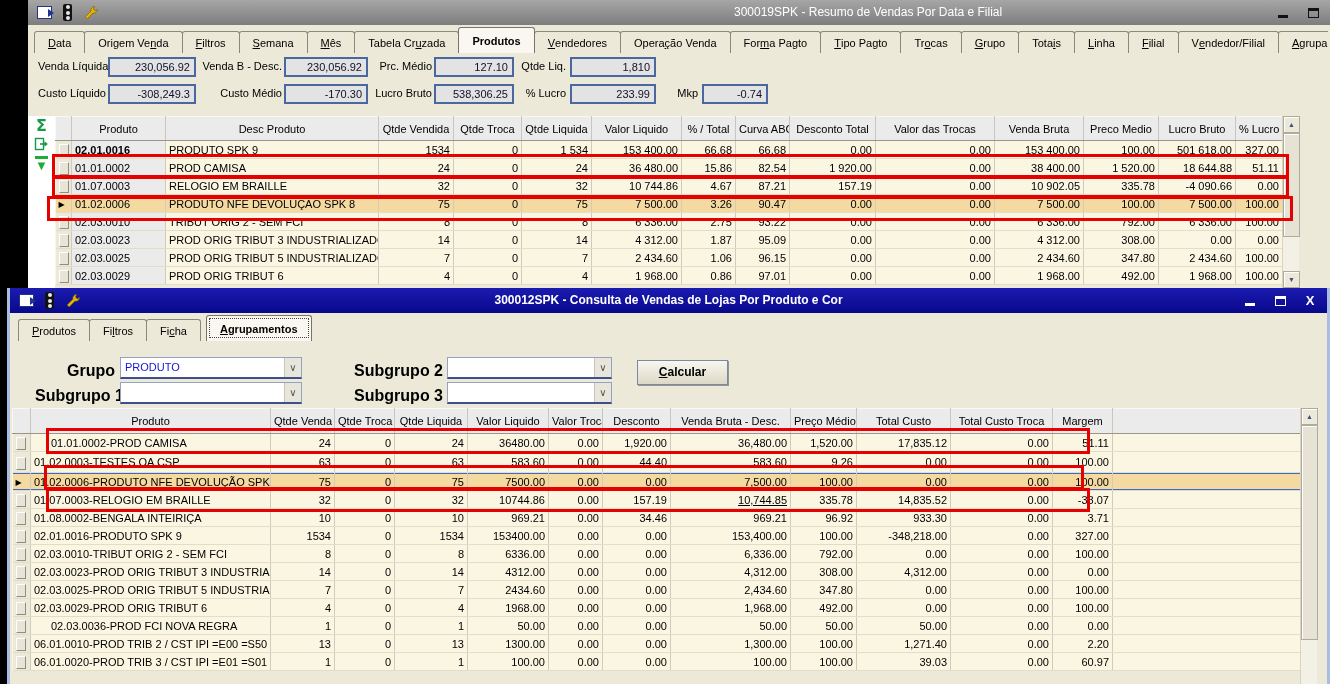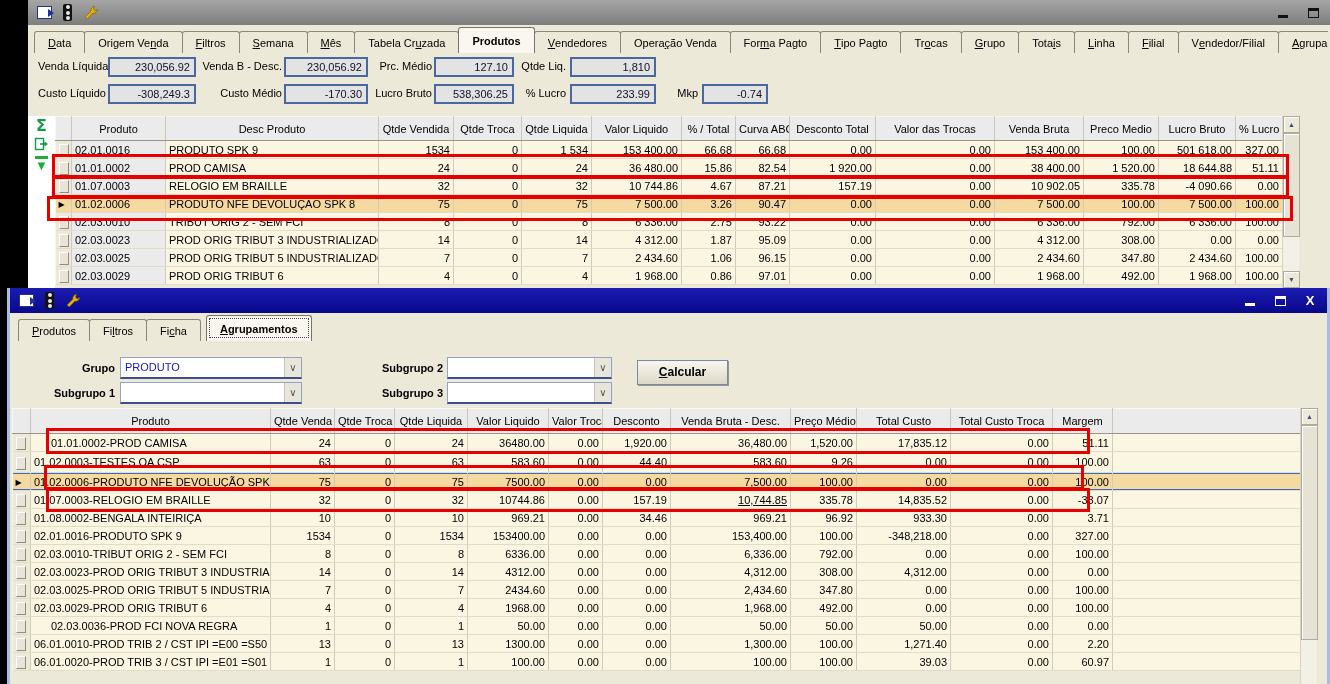--- a/index.html
+++ b/index.html
@@ -76,21 +76,21 @@
 
   
   .vscroll { position:absolute; width:17px; background:#f3f1e6; border-left:1px solid #d8d4c4; }
   .sbtn { width:17px; height:17px; background:#ece9d8; border:1px solid #aeab9e;
     box-shadow:inset 1px 1px 0 #fff; display:flex; align-items:center; justify-content:center;
     font-size:7px; color:#41507a; }
   .sbtn.bottom { position:absolute; bottom:0; left:0; }
   .sthumb { position:absolute; left:0; width:17px; background:#e6e3d4; border:1px solid #aeab9e; box-shadow:inset 1px 1px 0 #fff; }
 
   
-  .form-label { position:absolute; font-weight:bold; font-size:11px; text-align:right; white-space:nowrap; }
+  .form-label { position:absolute; font-weight:bold; font-size:16px; text-align:right; white-space:nowrap; }
   .combo { position:absolute; height:22px; background:#fff; border:1px solid #92a3c4; border-bottom:2px solid #3d4f8e; display:flex; }
   .combo .val { flex:1; font-size:11px; color:#1616cf; padding:3px 0 0 4px; overflow:hidden; white-space:nowrap; }
   .combo .cbtn { width:17px; background:#e8e5da; border-left:1px solid #c8c5b8; display:flex; align-items:center; justify-content:center;
     color:#555; font-size:10px; }
   .btn-calc { position:absolute; background:linear-gradient(#f8f6ee,#ddd9c8); border:1px solid #7b88a6;
     box-shadow:1px 1px 0 #979588; font-size:12px; font-weight:bold; text-align:center; padding-top:4px; }
 
   
   .anno { position:absolute; border:3px solid #e60000; pointer-events:none; z-index:50; }
 </style>
@@ -105,20 +105,21 @@
           <i></i>
           <i></i>
           <i></i>
         </span>
       <span style="display:flex;">
         <svg width="16" height="16" viewBox="0 0 16 16">
             <path d="M11.5 1.5a3.6 3.6 0 0 0-3.5 4.6L2.2 11.9l2 2 5.8-5.8a3.6 3.6 0 0 0 4.5-3.5l-2.2 1.3-1.8-1.8z" fill="#e8b400" stroke="#7a5c00" stroke-width="0.7"></path>
           </svg>
       </span>
     </div>
+    <span class="tb-title">300019SPK - Resumo de Vendas Por Data e Filial</span>
     <div class="tb-buttons">
       <span class="wbtn">
           <span class="glyph-min"></span>
         </span>
       <span class="wbtn">
           <span class="glyph-max"></span>
         </span>
     </div>
   </div>
 
@@ -216,21 +217,21 @@
             <th style="height: 24px;">Preco Medio</th>
             <th style="height: 24px;">Lucro Bruto</th>
             <th style="height: 24px;">% Lucro</th>
           </tr>
         </thead>
         <tbody>
           <tr>
             <td class="ind" style="height: 18px;">
               <div class="indbox"></div>
             </td>
-            <td class="al-l fixedcol" style="height: 18px;">02.01.0016</td>
+            <td class="al-l fixedcol" style="height: 18px; font-weight: bold;">02.01.0016</td>
             <td class="al-l" style="height: 18px;">PRODUTO SPK 9</td>
             <td class="al-r" style="height: 18px;">1534</td>
             <td class="al-r" style="height: 18px;">0</td>
             <td class="al-r" style="height: 18px;">1 534</td>
             <td class="al-r" style="height: 18px;">153 400.00</td>
             <td class="al-r" style="height: 18px;">66.68</td>
             <td class="al-r" style="height: 18px;">66.68</td>
             <td class="al-r" style="height: 18px;">0.00</td>
             <td class="al-r" style="height: 18px;">0.00</td>
             <td class="al-r" style="height: 18px;">153 400.00</td>
@@ -390,20 +391,21 @@
           <i></i>
           <i></i>
           <i></i>
         </span>
       <span style="display:flex;">
         <svg width="16" height="16" viewBox="0 0 16 16">
             <path d="M11.5 1.5a3.6 3.6 0 0 0-3.5 4.6L2.2 11.9l2 2 5.8-5.8a3.6 3.6 0 0 0 4.5-3.5l-2.2 1.3-1.8-1.8z" fill="#e8b400" stroke="#7a5c00" stroke-width="0.7"></path>
           </svg>
       </span>
     </div>
+    <span class="tb-title">300012SPK - Consulta de Vendas de Lojas Por Produto e Cor</span>
     <div class="tb-buttons">
       <span class="wbtn">
           <span class="glyph-min"></span>
         </span>
       <span class="wbtn">
           <span class="glyph-max"></span>
         </span>
       <span class="wbtn glyph-close">X</span>
     </div>
   </div>

